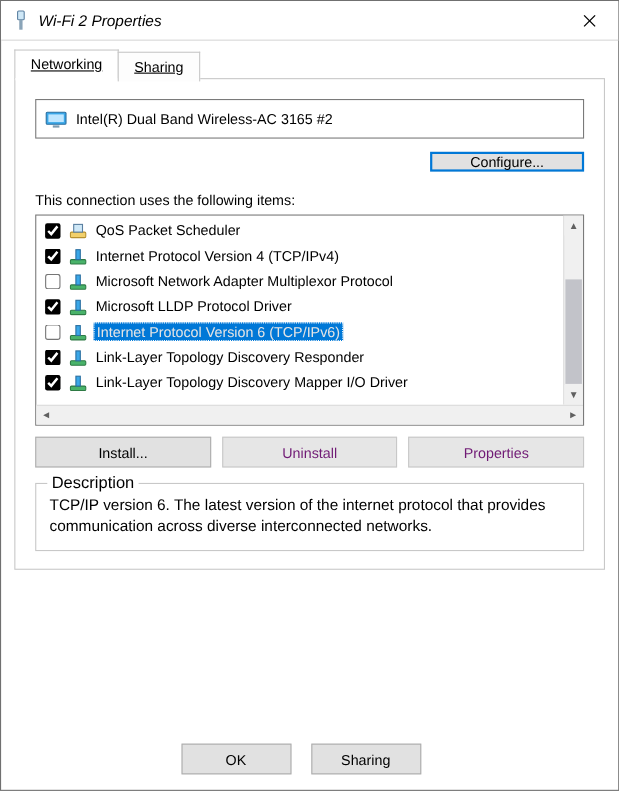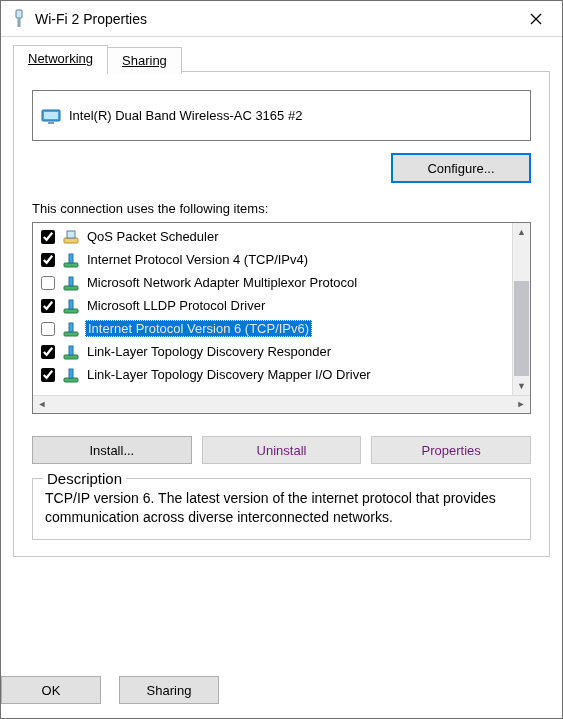--- a/index.html
+++ b/index.html
@@ -21,20 +21,21 @@
     display: flex;
     flex-direction: column;
   }
   .titlebar {
     height: 36px;
     display: flex;
     align-items: center;
     padding: 0 4px 0 10px;
     border-bottom: 1px solid #d8d8d8;
     background: #fff;
+    font-style: italic;
   }
   .titlebar .ticon {
     width: 16px; height: 20px;
     margin-right: 8px;
     display: inline-flex; align-items:center; justify-content:center;
   }
   .titlebar .title {
     flex: 1;
     font-size: 14px;
   }
@@ -88,21 +89,21 @@
     position: relative;
     z-index:1;
     margin-top:-1px;
   }
   .label {
     font-size: 13px;
     margin-bottom: 6px;
   }
   .adapter-box {
     border: 1px solid #7a7a7a;
-    height: 51px;
+    height: 36px;
     display:flex;
     align-items:center;
     padding: 0 8px;
     gap: 10px;
     margin-bottom: 12px;
   }
   .adapter-icon { width:18px; height:14px; }
   .cfg-row {
     display:flex;
     justify-content:flex-end;
@@ -119,21 +120,21 @@
   }
   .btn:disabled {
     color: #701a75;
     background: #e6e6e6;
     border-color:#c8c8c8;
   }
   .btn.configure {
     border: 2px solid #0078d7;
     background: #e1e1e1;
     min-width: 140px;
-    height:30px;
+    height:18px;
   }
   .listwrap {
     border: 1px solid #7a7a7a;
     height: 192px;
     display:flex;
     flex-direction:column;
     margin-bottom: 2px;
   }
   .listbody {
     flex:1;
@@ -193,21 +194,21 @@
     display:flex;
   }
   .hscroll .arrow {
     width:18px;
     display:flex;align-items:center;justify-content:center;
   }
   .hscroll .track { flex:1; }
   .btnrow {
     display:flex;
     gap: 10px;
-    margin-top: 20px;
+    margin-top: 8px;
   }
   .btnrow .btn { flex:1; }
   .fieldset {
     margin-top: 14px;
     border: 1px solid #c8c8c8;
     padding: 10px 12px 12px 12px;
     position:relative;
   }
   .fieldset .legend {
     position:absolute;
@@ -215,21 +216,21 @@
     background:#fff;
     padding:0 4px;
     font-size:15px;
   }
   .desc-text {
     font-size: 14px;
     line-height: 1.35;
   }
   .dialog-btns {
     display:flex;
-    justify-content:flex-start;
+    justify-content:center;
     gap: 18px;
     padding: 12px 16px 14px 0;
   }
   .dialog-btns .btn { min-width: 100px; }
   .tri { font-size:9px; color:#606060; line-height:1; }
 </style>
 </head>
 <body>
 
 <div class="window">

